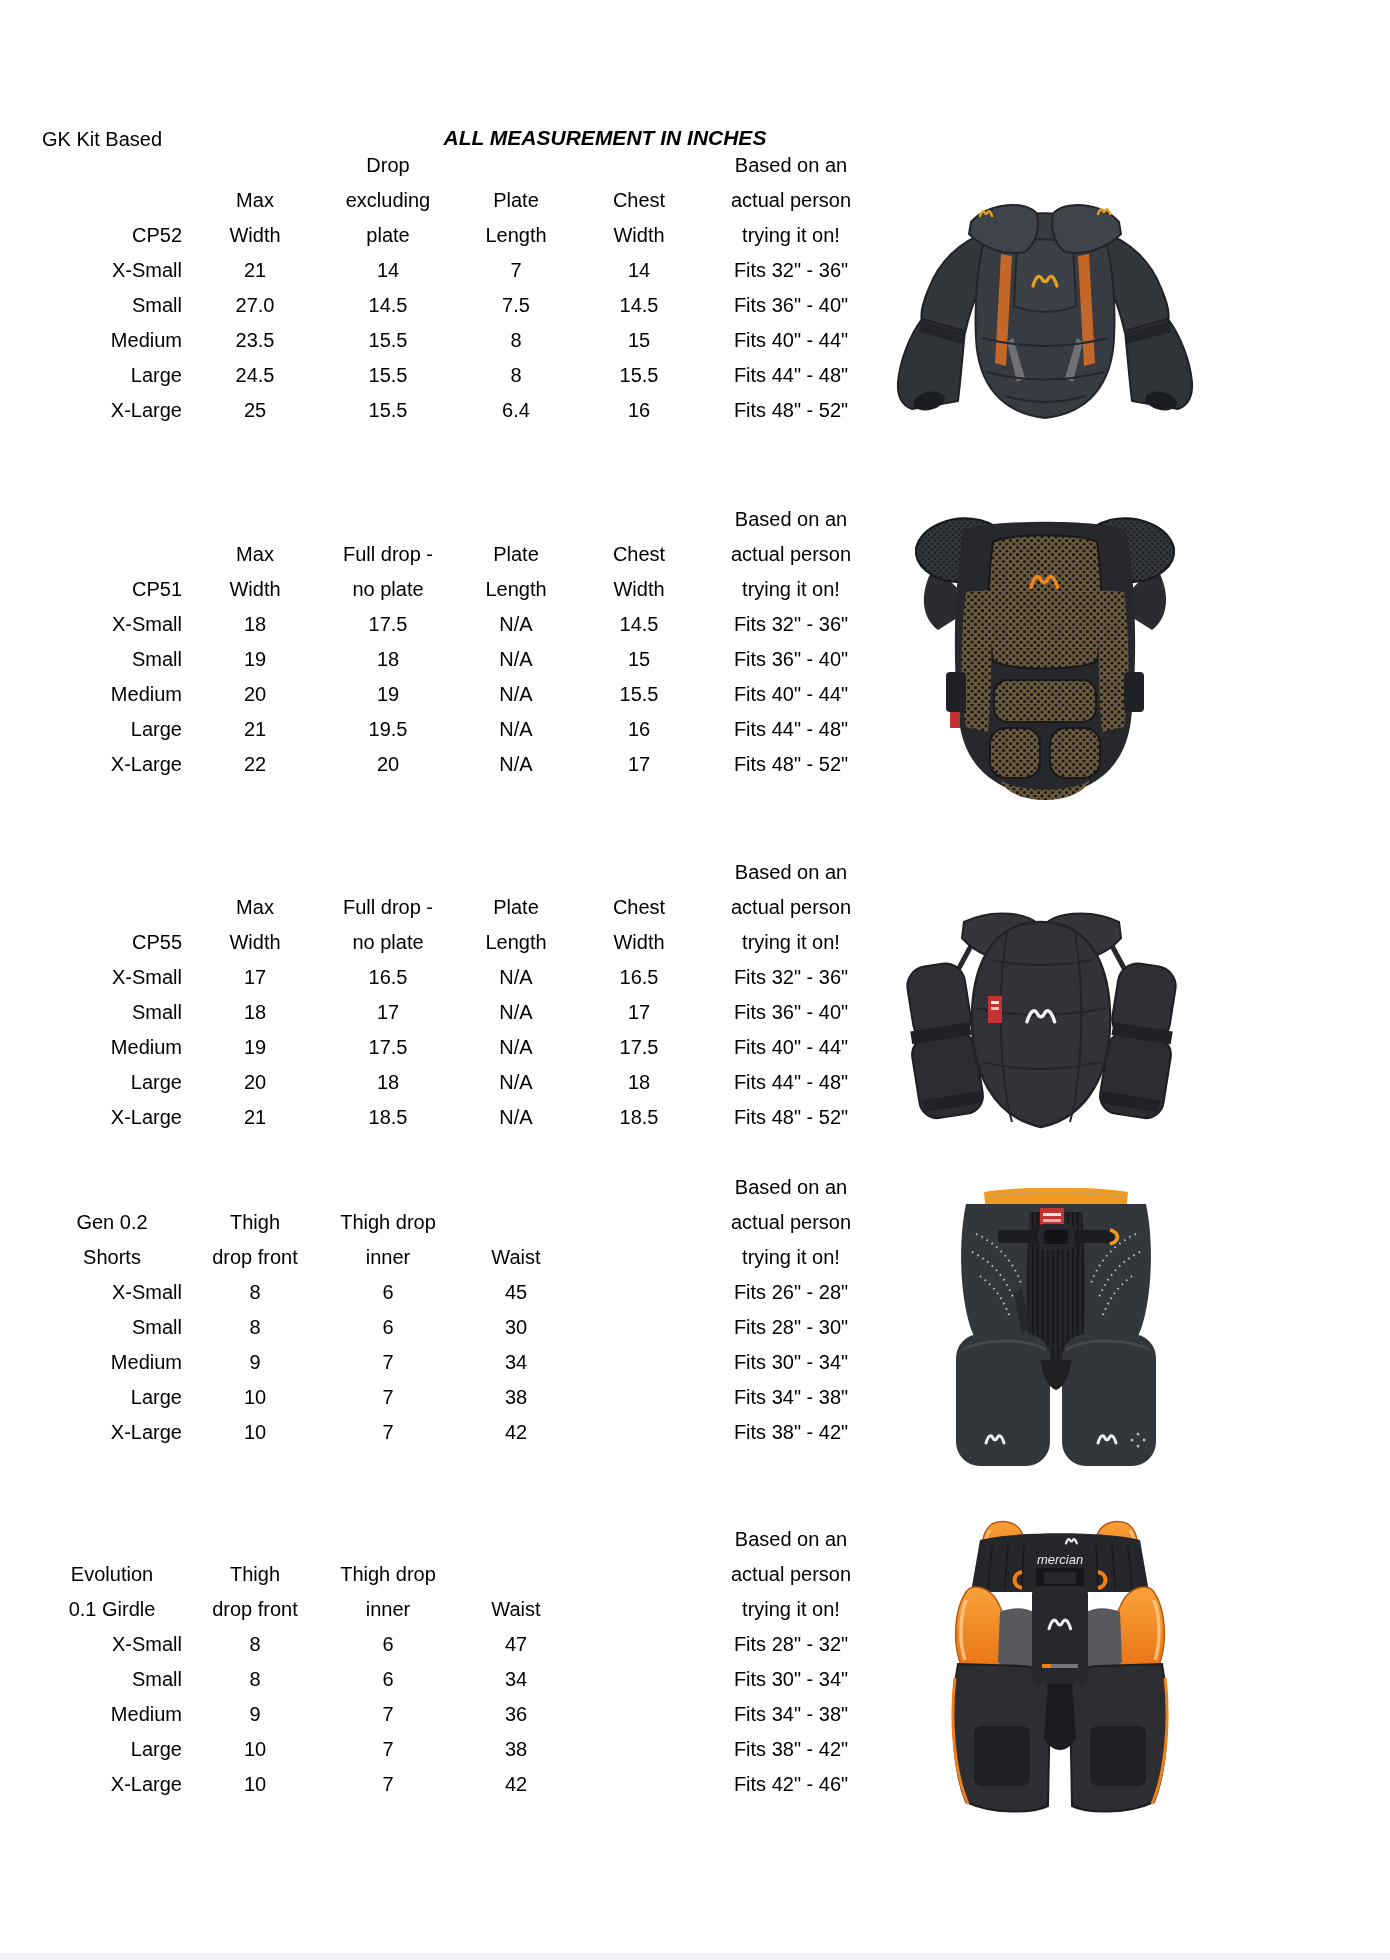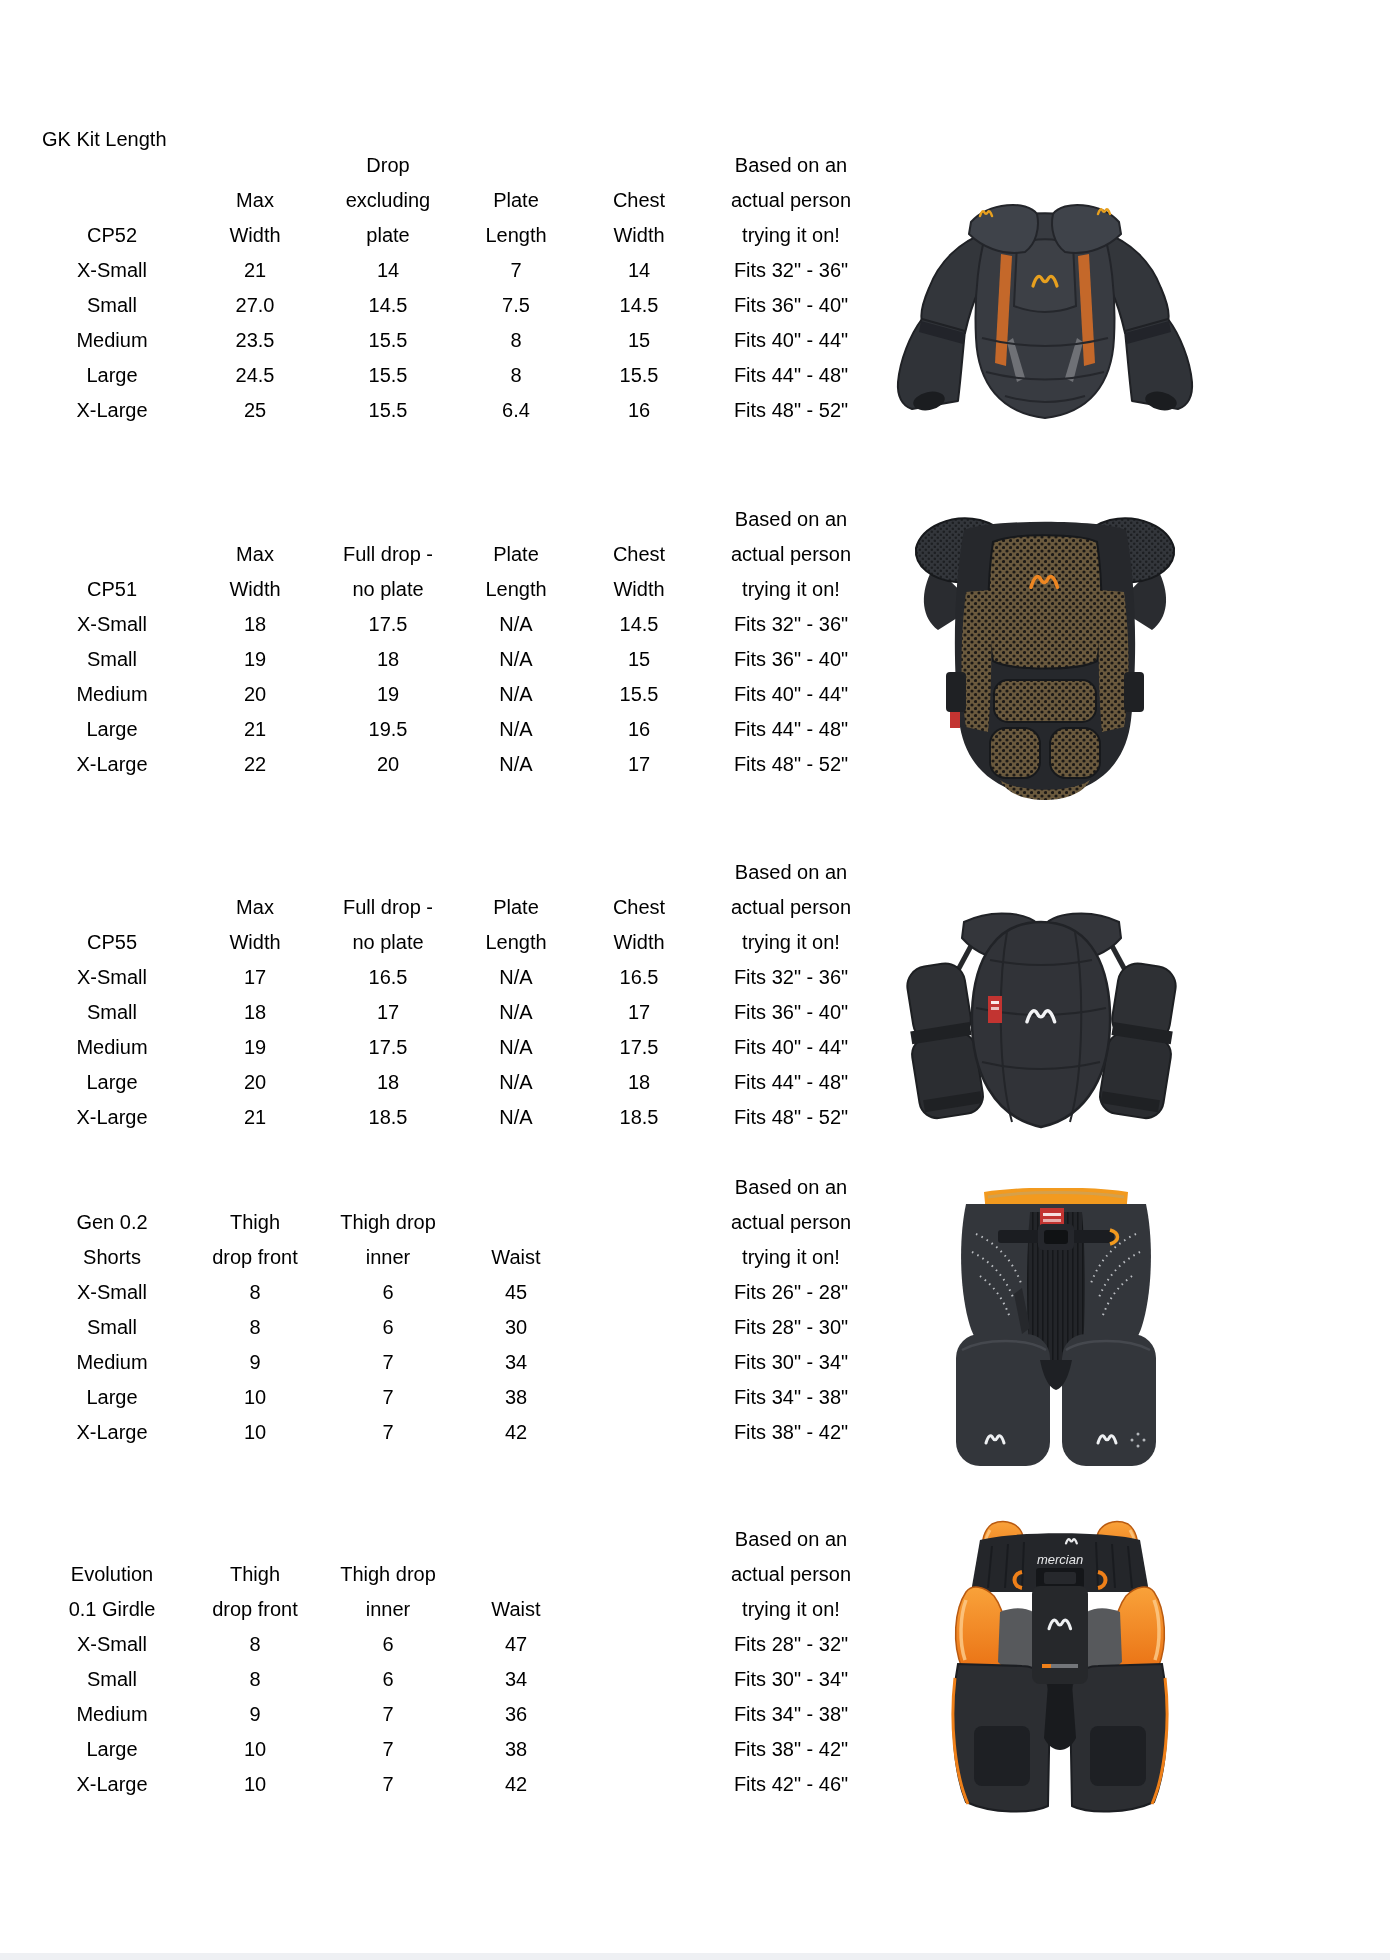--- a/index.html
+++ b/index.html
@@ -2,31 +2,32 @@
 <html style="--accent-orange: #ef8019; --logo-gold: #e8a01e; --armour-charcoal: #33363b; --mesh-brown: #6b5a3e; --pad-gray: #57595c; --tag-red: #c23431; --text: #000000;"><head>
 <meta charset="utf-8">
 <style>
   *{margin:0;padding:0;box-sizing:border-box}
   html,body{background:#fff}
   .page{position:relative;width:1390px;height:1960px;background:#ffffff;font-family:"Liberation Sans",sans-serif;color:#000;overflow:hidden}
   .doc-title{position:absolute;left:42px;top:126px;font-size:20px;line-height:26px;white-space:nowrap}
   .banner{position:absolute;left:300px;top:124px;width:610px;text-align:center;font-size:21px;line-height:28px;font-weight:bold;font-style:italic;white-space:nowrap}
   .tbl{position:absolute;left:42px;display:grid;grid-template-columns:140px 146px 120px 136px 110px 194px}
   .cell{height:35px;line-height:35px;font-size:20px;text-align:center;white-space:nowrap}
-  .cell.left{text-align:center}
+  .cell.left{text-align:right}
   .art{position:absolute}
   .art svg{width:100%;height:100%;display:block}
   .footer-strip{position:absolute;left:0;bottom:0;width:100%;height:7px;background:#eef0f3}
 </style>
 </head>
 <body>
 
 <div class="page">
 
-  <div class="doc-title">GK Kit Length</div>
+  <div class="doc-title">GK Kit Based</div>
+  <div class="banner">ALL MEASUREMENT IN INCHES</div>
 
   <div class="tbl" style="top:148px">
       <div class="cell left"></div>
       <div class="cell"></div>
       <div class="cell">Drop</div>
       <div class="cell"></div>
       <div class="cell"></div>
       <div class="cell">Based on an</div>
       <div class="cell left"></div>
       <div class="cell">Max</div>

